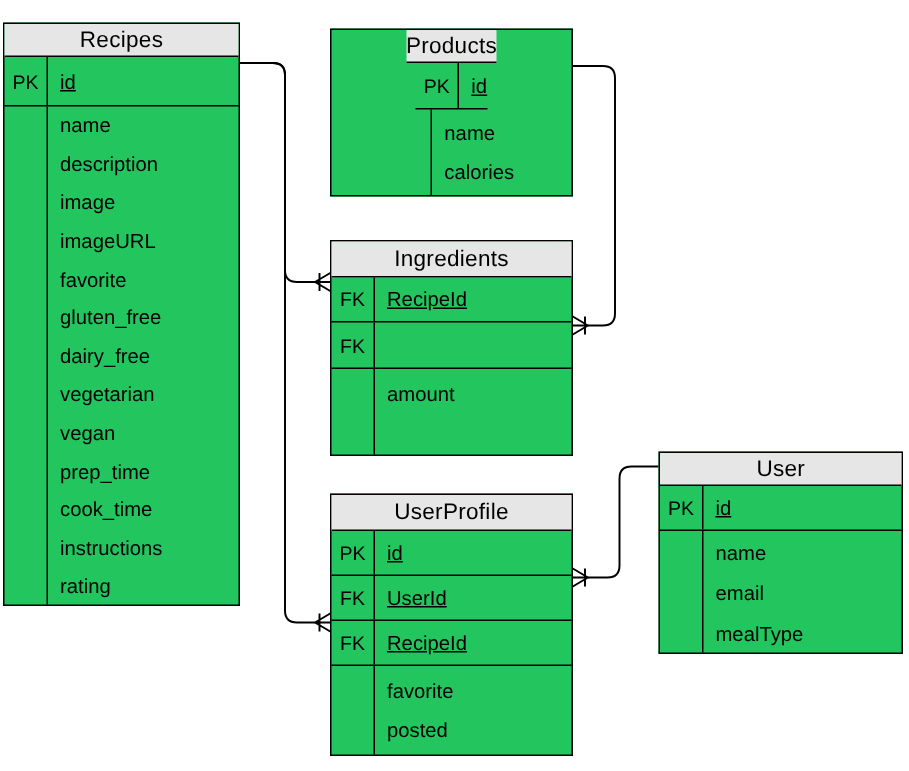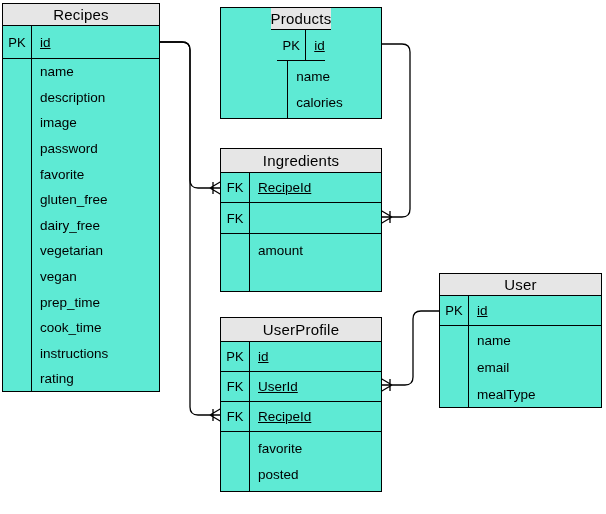--- a/index.html
+++ b/index.html
@@ -2,22 +2,22 @@
 <html><head>
 <meta charset="utf-8">
 <style>
   html,body{margin:0;padding:0;background:#ffffff;}
   #canvas{
     position:relative;width:606px;height:514px;background:#ffffff;overflow:hidden;
     font-family:"Liberation Sans",sans-serif;color:#000;
   }
   #wires{position:absolute;left:0;top:0;width:606px;height:514px;}
   .tbl{
-    position:absolute;background:#5eead4;border:1px solid #000;box-sizing:border-box;
-    display:flex;flex-direction:column;
+    position:absolute;background:#22c55e;border:1px solid #000;box-sizing:border-box;
+    display:flex;flex-direction:column;margin-top:12px;
   }
   .hd{
     background:#e6e6e6;border-bottom:1px solid #000;
     display:flex;align-items:center;justify-content:center;
     font-size:15px;letter-spacing:.2px;flex:none;
   }
   .krow{display:flex;border-bottom:1px solid #000;flex:none;}
   .kcell{
     width:28px;border-right:1px solid #000;flex:none;
     display:flex;align-items:center;justify-content:center;font-size:13px;
@@ -58,21 +58,21 @@
     <div class="krow" style="height:32px;">
       <div class="kcell">PK</div>
       <div class="kfield">id</div>
     </div>
     <div class="body">
       <div class="pkcol"></div>
       <div class="attrs">
         <div class="attr" style="height:25.6px;">name</div>
         <div class="attr" style="height:25.6px;">description</div>
         <div class="attr" style="height:25.6px;">image</div>
-        <div class="attr" style="height:25.6px;">password</div>
+        <div class="attr" style="height:25.6px;">imageURL</div>
         <div class="attr" style="height:25.6px;">favorite</div>
         <div class="attr" style="height:25.6px;">gluten_free</div>
         <div class="attr" style="height:25.6px;">dairy_free</div>
         <div class="attr" style="height:25.6px;">vegetarian</div>
         <div class="attr" style="height:25.6px;">vegan</div>
         <div class="attr" style="height:25.6px;">prep_time</div>
         <div class="attr" style="height:25.6px;">cook_time</div>
         <div class="attr" style="height:25.6px;">instructions</div>
         <div class="attr" style="height:25.6px;">rating</div>
       </div>
@@ -127,21 +127,21 @@
     </div>
     <div class="body">
       <div class="pkcol"></div>
       <div class="attrs" style="padding-top:3px;">
         <div class="attr" style="height:26px;">favorite</div>
         <div class="attr" style="height:26px;">posted</div>
       </div>
     </div>
   </div>
 
-  <div class="tbl" style="left:439px;top:273px;width:163px;height:135px;">
+  <div class="tbl" style="left:439px;top:289px;width:163px;height:135px;">
     <div class="hd" style="height:21px;">User</div>
     <div class="krow" style="height:29px;">
       <div class="kcell">PK</div>
       <div class="kfield">id</div>
     </div>
     <div class="body">
       <div class="pkcol"></div>
       <div class="attrs" style="padding-top:1px;">
         <div class="attr" style="height:27px;">name</div>
         <div class="attr" style="height:27px;">email</div>

